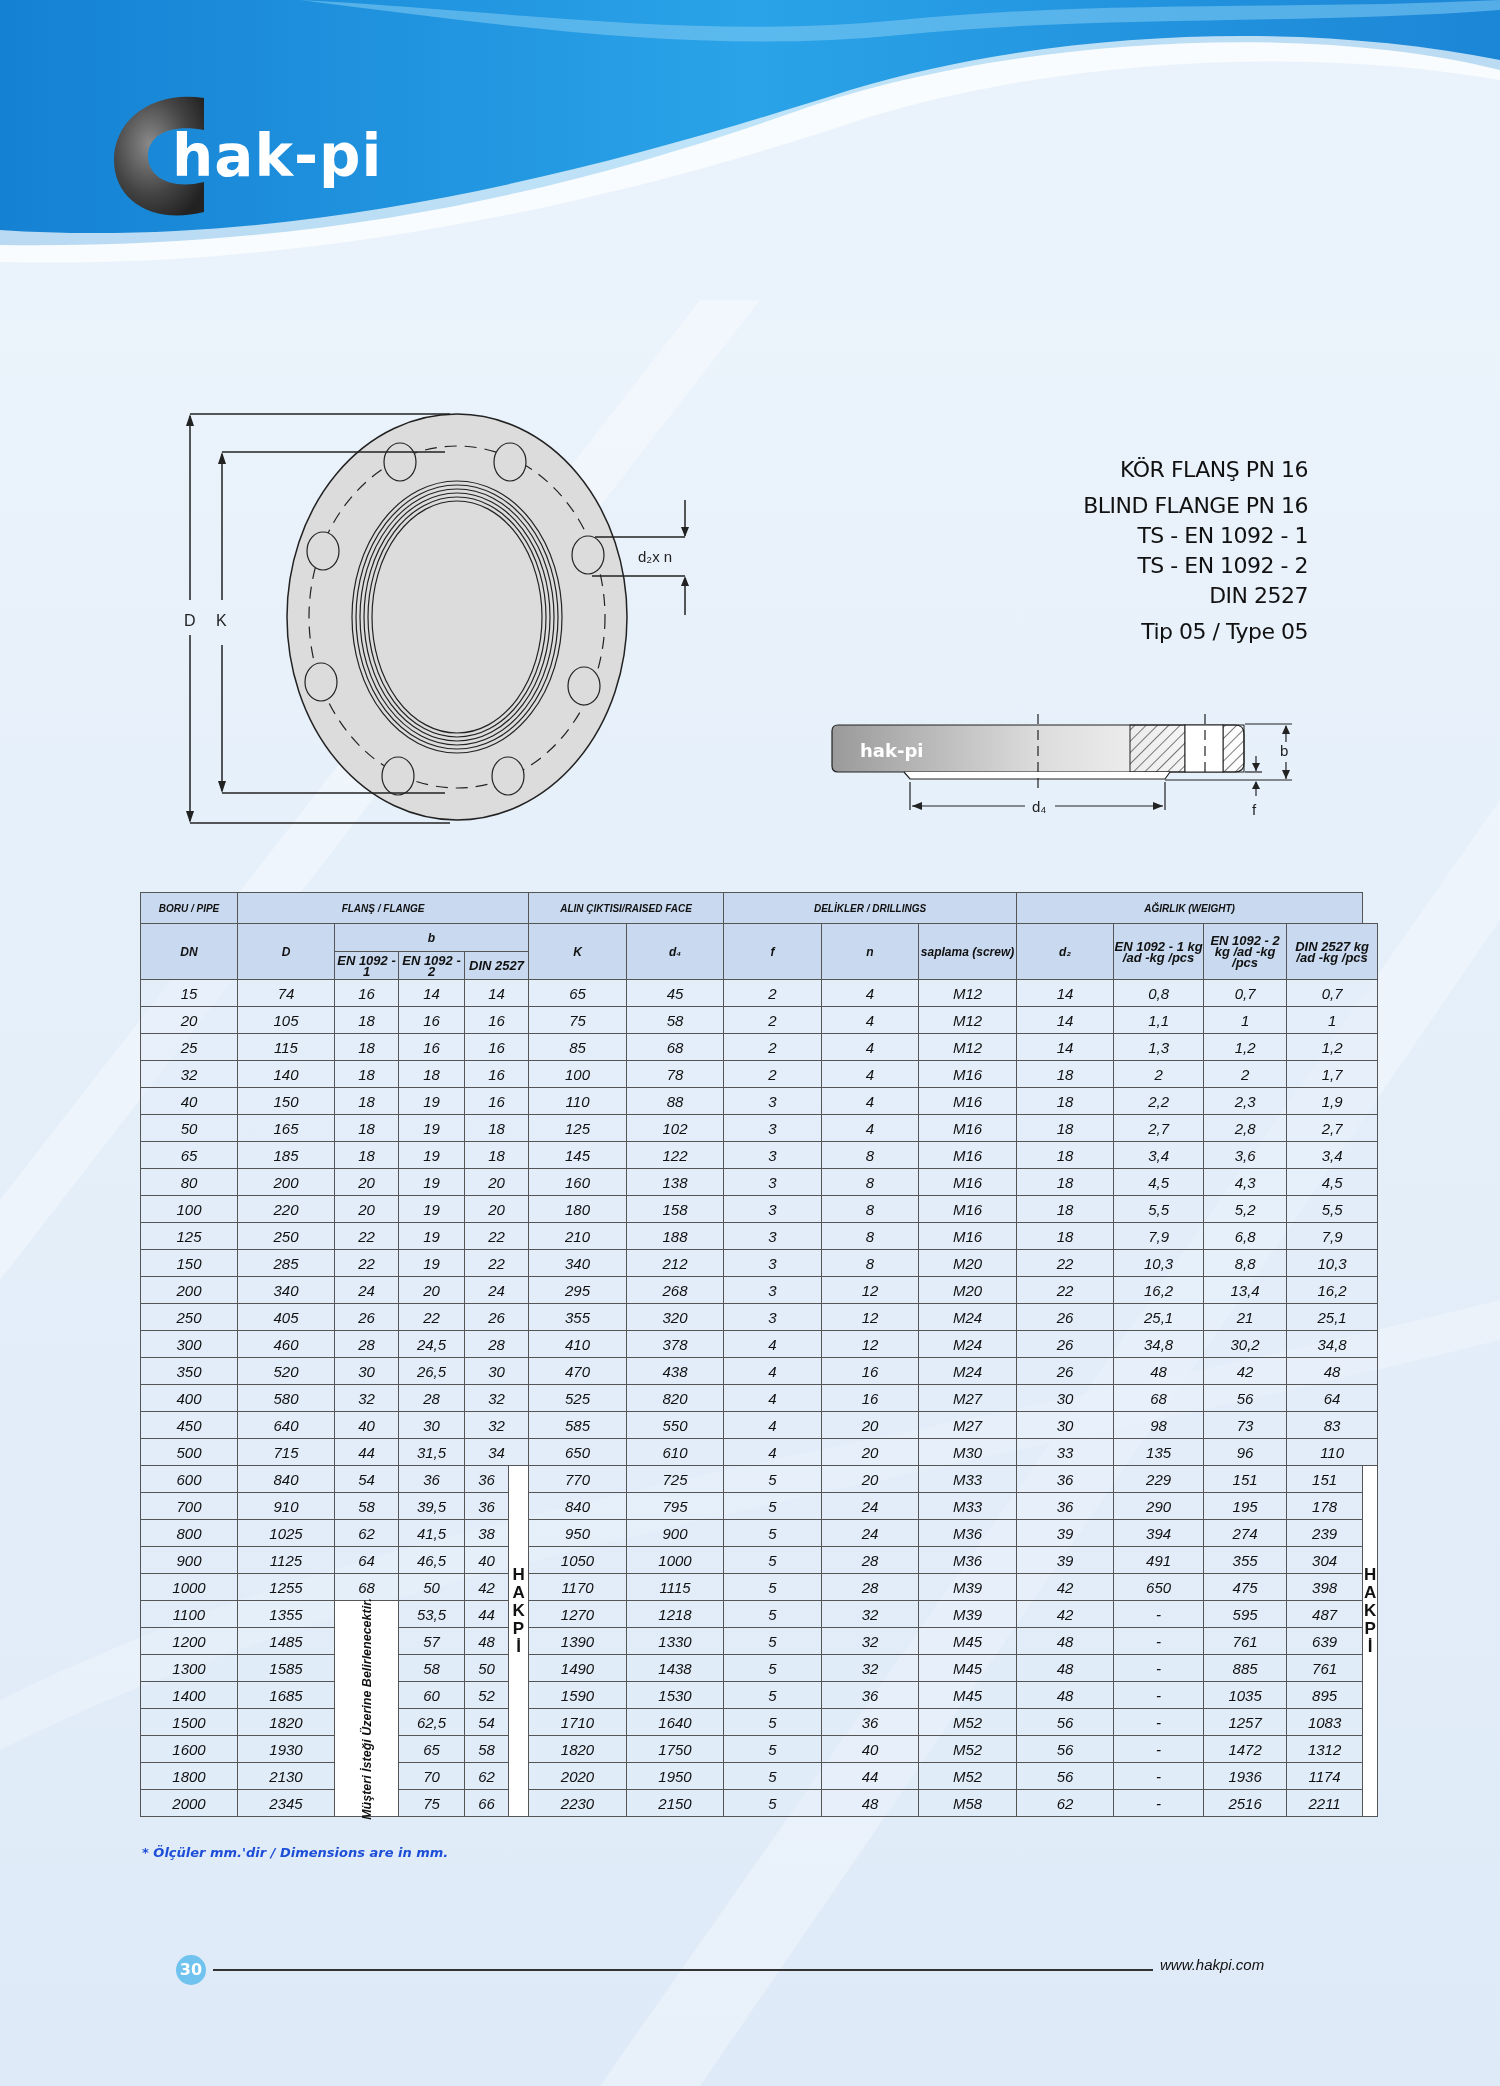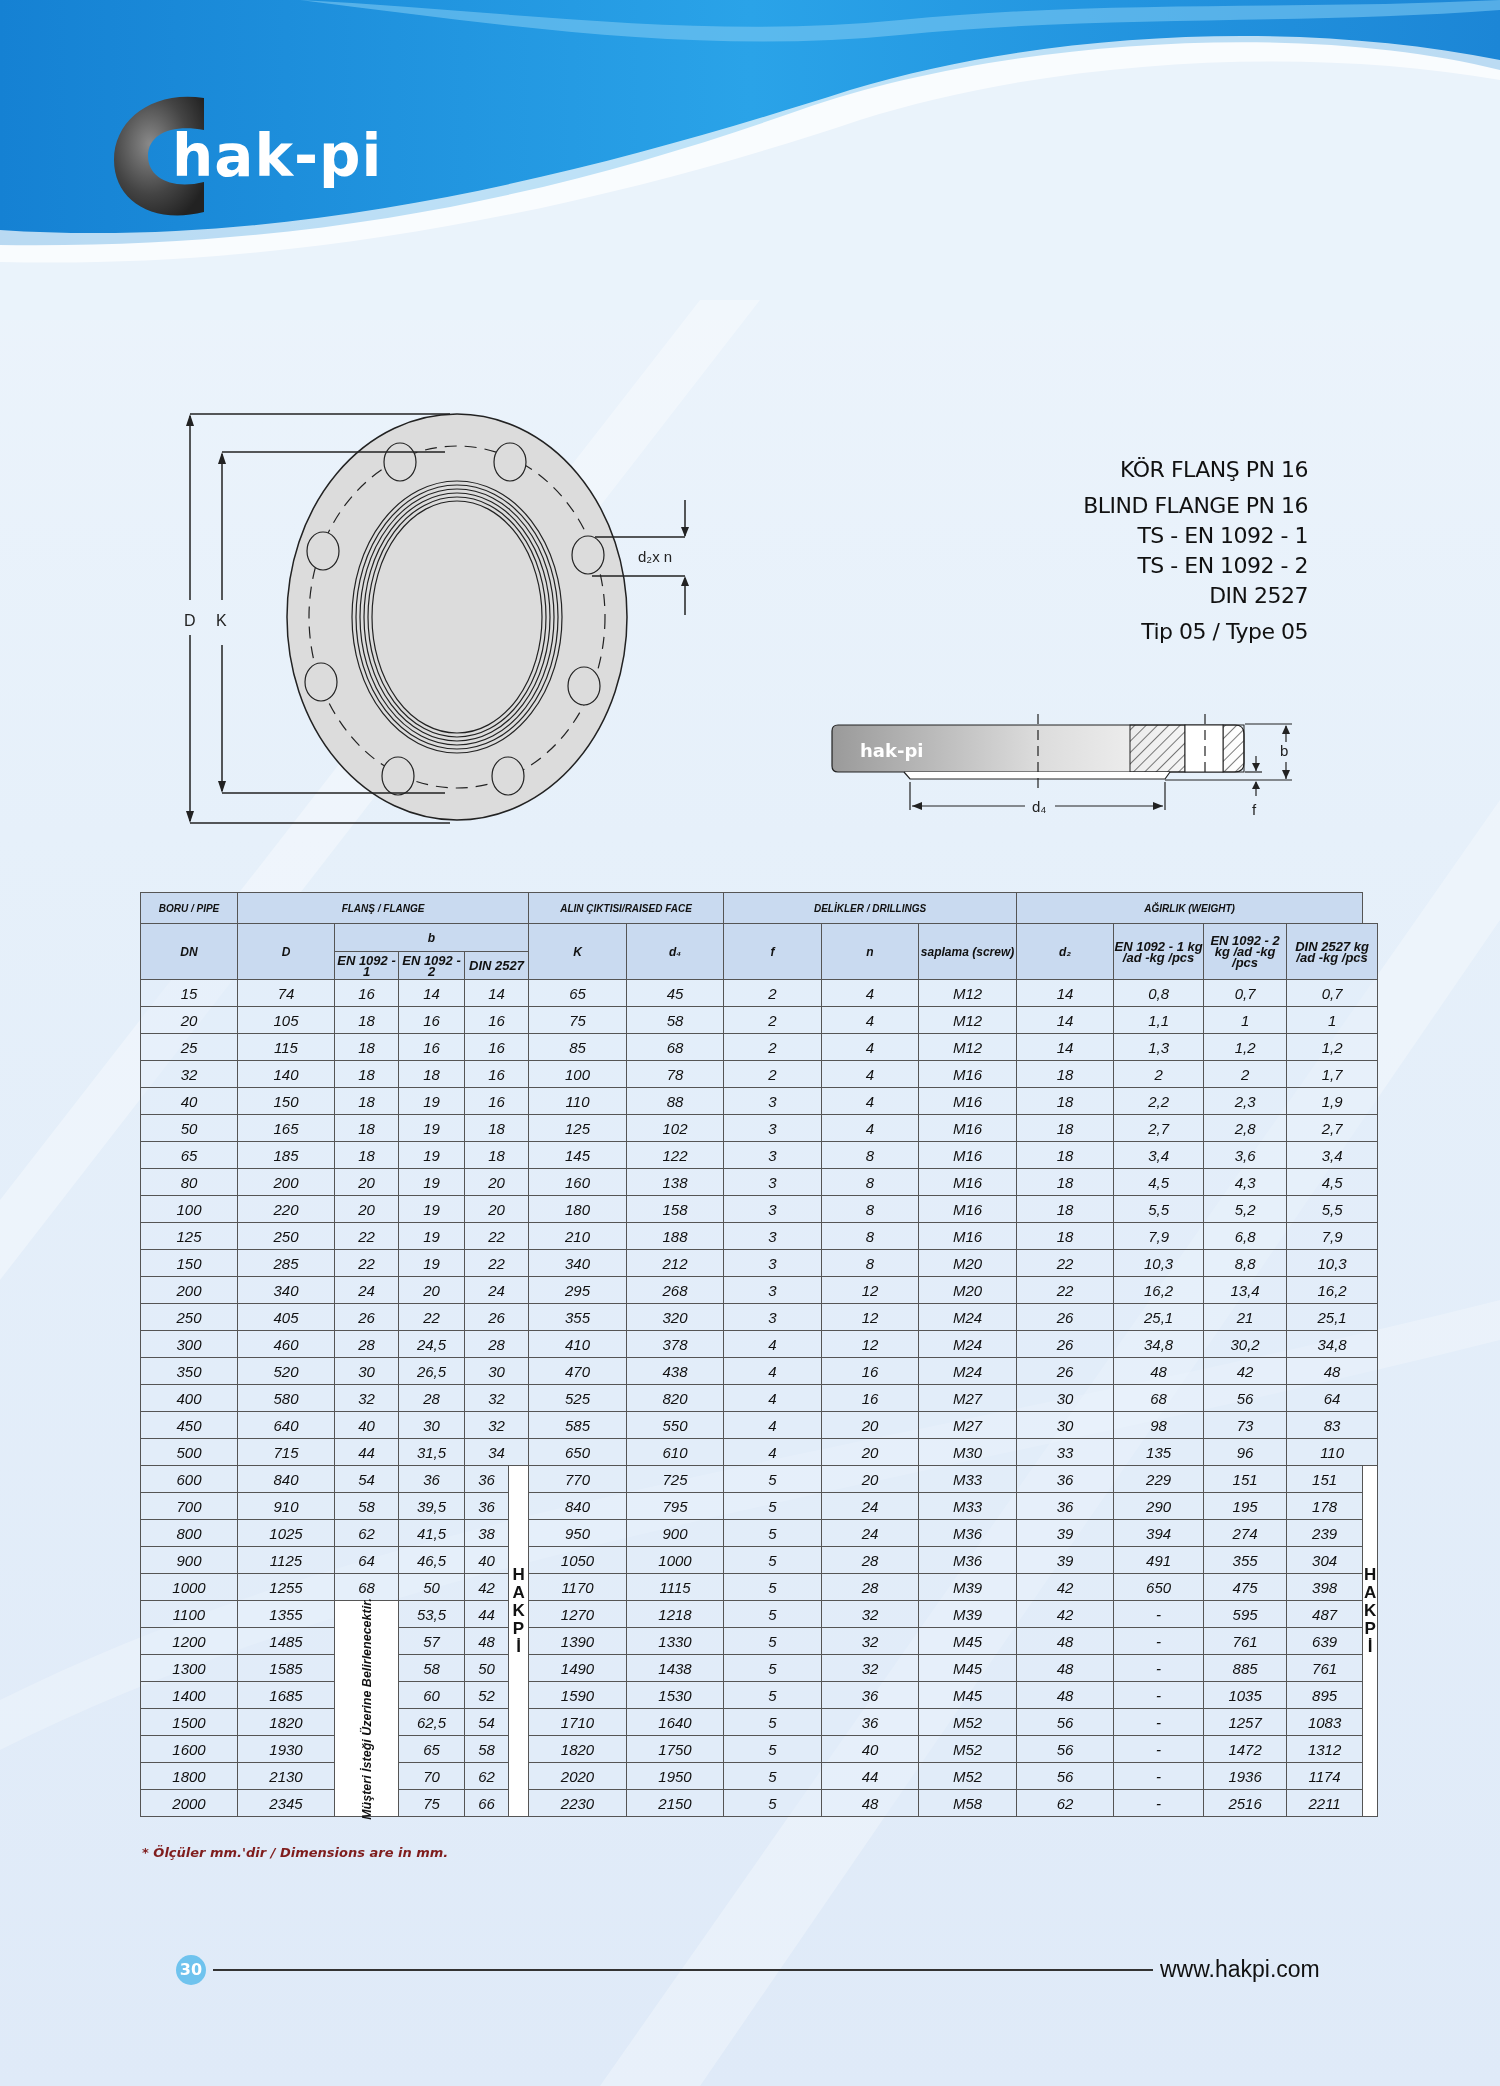--- a/index.html
+++ b/index.html
@@ -57,33 +57,33 @@
     background: #ffffff; position: relative;
   }
   .note-text {
     position: absolute; left: 50%; top: 50%;
     transform: translate(-50%, -50%) rotate(-90deg);
     white-space: nowrap; font-size: 12.5px; line-height: 14px; font-weight: bold; font-style: italic;
     text-align: center;
   }
   .footnote {
     position: absolute; left: 142px; top: 1845px;
-    font-size: 13px; font-weight: bold; font-style: italic; color: #7f1d1d;
+    font-size: 13px; font-weight: bold; font-style: italic; color: #1d4ed8;
     font-family: "DejaVu Sans", sans-serif;
   }
   .footer-line {
     position: absolute; left: 213px; top: 1969px; width: 940px; height: 2px; background: #333;
   }
   .page-num {
     position: absolute; left: 176px; top: 1955px; width: 30px; height: 30px; border-radius: 50%;
     background: #6fc3ee; color: #fff; font-weight: bold; font-size: 16px; text-align: center; line-height: 30px;
     font-family: "DejaVu Sans", sans-serif;
   }
   .site-url {
-    position: absolute; left: 1160px; top: 1956px; font-size: 23px; color: #111;
+    position: absolute; left: 1160px; top: 1956px; font-size: 15px; font-style: italic; color: #111;
     font-family: "Liberation Sans", sans-serif;
   }
 </style>
 </head>
 <body>
 
 <svg class="bg-wave-top" viewBox="0 0 1500 320" preserveAspectRatio="none">
   <defs>
     <linearGradient id="wv" x1="0" y1="0" x2="1" y2="0">
       <stop offset="0" stop-color="#1581d3"></stop>

